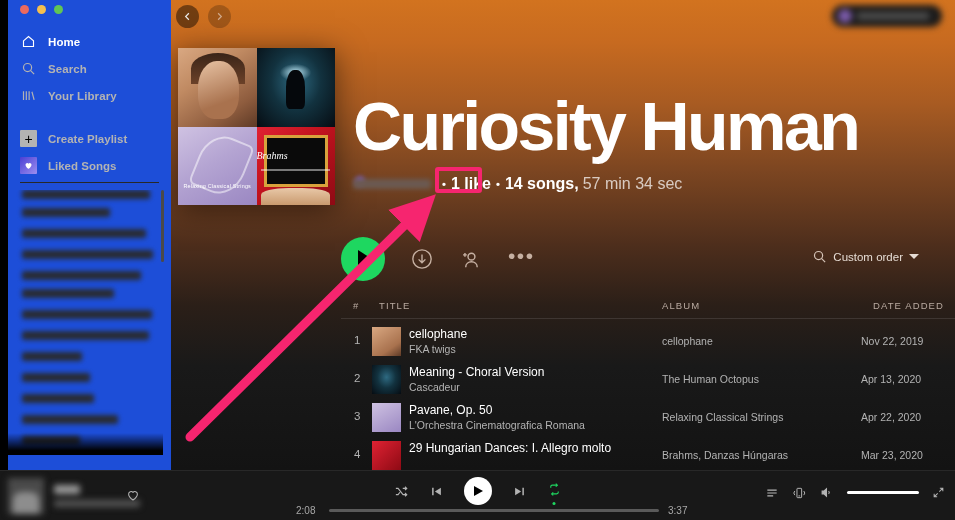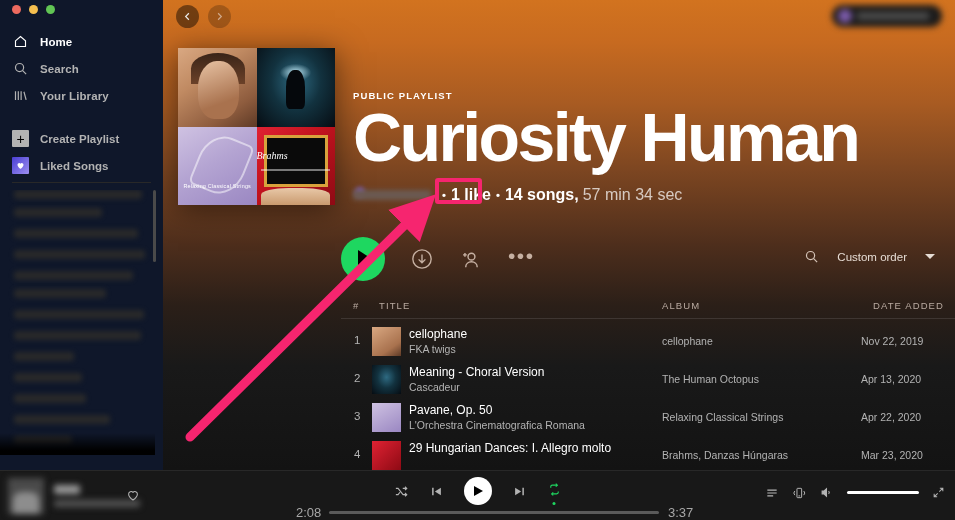--- a/index.html
+++ b/index.html
@@ -1,22 +1,22 @@
 <!DOCTYPE html>
 <html><head>
 <meta charset="utf-8">
 <style>
   * { margin:0; padding:0; box-sizing:border-box; }
   html,body { width:955px; height:520px; overflow:hidden; background:#000;
     font-family:"Liberation Sans", sans-serif; -webkit-font-smoothing:antialiased; }
   #app { position:relative; width:955px; height:520px; overflow:hidden; background:#000; }
 
   
-  #sidebar { position:absolute; left:0; top:0; width:163px; height:470px;
-    background:#0f172a; z-index:5; }
+  #sidebar { position:absolute; left:8px; top:0; width:163px; height:470px;
+    background:#1d4ed8; z-index:5; }
   .traffic { position:absolute; left:12px; top:5px; display:flex; gap:8px; }
   .tl { width:9px; height:9px; border-radius:50%; }
   .tl.r{background:#ed6a5f;} .tl.y{background:#f5bf4f;} .tl.g{background:#61c554;}
 
   .nav-group { position:absolute; left:0; top:28px; width:100%; }
   .nav-item { display:flex; align-items:center; height:27px; padding-left:12px;
     gap:11px; cursor:pointer; }
   .nav-item .lbl { color:#b3b3b3; font-size:11.5px; font-weight:700; letter-spacing:.1px; }
   .nav-item.active .lbl { color:#fff; }
   .nav-ico { width:17px; height:17px; display:flex; align-items:center; justify-content:center;
@@ -116,22 +116,22 @@
   #ptools { position:absolute; left:178px; top:237px; display:flex; align-items:center; gap:0; }
   #bigplay { width:44px; height:44px; border-radius:50%; background:#1ed760;
     display:flex; align-items:center; justify-content:center; cursor:pointer; flex:none; }
   #bigplay .tri { width:0; height:0; border-left:14px solid #000;
     border-top:9px solid transparent; border-bottom:9px solid transparent; margin-left:4px; }
   .tool { margin-left:26px; color:#c6b0a2; cursor:pointer; display:flex;
     align-items:center; justify-content:center; }
   #dots { margin-left:26px; color:#c6b0a2; font-size:21px; letter-spacing:1.5px;
     line-height:0; cursor:pointer; padding-bottom:6px; }
 
-  #sortbar { position:absolute; right:20px; top:249px; display:flex; align-items:center;
-    gap:18px; }
+  #sortbar { position:absolute; right:36px; top:249px; display:flex; align-items:center;
+    gap:6px; }
   #srchico { color:#d6c4b8; cursor:pointer; display:flex; }
   #sortlbl { color:#e6dcd4; font-size:11.5px; cursor:pointer; }
   #caret { width:0; height:0; border-left:5px solid transparent;
     border-right:5px solid transparent; border-top:5px solid #e6dcd4; cursor:pointer; }
 
   
   #thead { position:absolute; left:178px; top:297px; width:760px; height:22px;
     border-bottom:1px solid rgba(255,255,255,.11); }
   .th { position:absolute; color:#b9aaa0; font-size:9.5px; letter-spacing:1.1px;
     font-weight:400; top:3px; }
@@ -164,21 +164,21 @@
   .cbtn { color:#b3b3b3; cursor:pointer; display:flex; align-items:center; }
   #playbtn { width:28px; height:28px; border-radius:50%; background:#fff;
     display:flex; align-items:center; justify-content:center; cursor:pointer; }
   #playbtn .tri { width:0; height:0; border-left:9px solid #000;
     border-top:5.5px solid transparent; border-bottom:5.5px solid transparent; margin-left:2px; }
   #rep { color:#1ed760; position:relative; cursor:pointer; }
   #rep .dot { position:absolute; left:50%; bottom:-4px; transform:translateX(-50%);
     width:3px; height:3px; border-radius:50%; background:#1ed760; }
 
   #prog { position:absolute; left:296px; top:34px; display:flex; align-items:center; gap:9px; }
-  .ptime { color:#a7a7a7; font-size:13px; width:24px; }
+  .ptime { color:#a7a7a7; font-size:10px; width:24px; }
   #ptrack { width:330px; height:3px; background:#5a5a5a; border-radius:2px; position:relative; }
   #pfill { height:3px; background:#fff; border-radius:2px; }
 
   #rctr { position:absolute; right:10px; top:14px; display:flex; align-items:center; gap:13px; }
   .rico { color:#b3b3b3; cursor:pointer; display:flex; align-items:center; }
   #vol { width:72px; height:3px; background:#fff; border-radius:2px; cursor:pointer; }
 
   
   #arrow { position:absolute; left:0; top:0; width:955px; height:520px;
     pointer-events:none; z-index:40; }
@@ -315,21 +315,20 @@
         </div>
         <div class="cv cv4">
           <div class="frame"></div>
           <div class="brahms">Brahms</div>
           <div class="sub"></div>
             <div class="hand"></div>
         </div>
       </div>
 
       <div id="hinfo">
-        <div id="ptype">PUBLIC PLAYLIST</div>
         <div id="ptitle">Curiosity Human</div>
         <div id="pmeta">
           <div id="ownerdot"></div>
           <div id="owner"></div>
           <span class="msep">•</span>
           <span class="mtxt">1 like</span>
           <span class="msep">•</span>
           <span class="mtxt">14 songs,</span>
           <span style="width:4px"></span>
           <span class="mtxt dim">57 min 34 sec</span>

